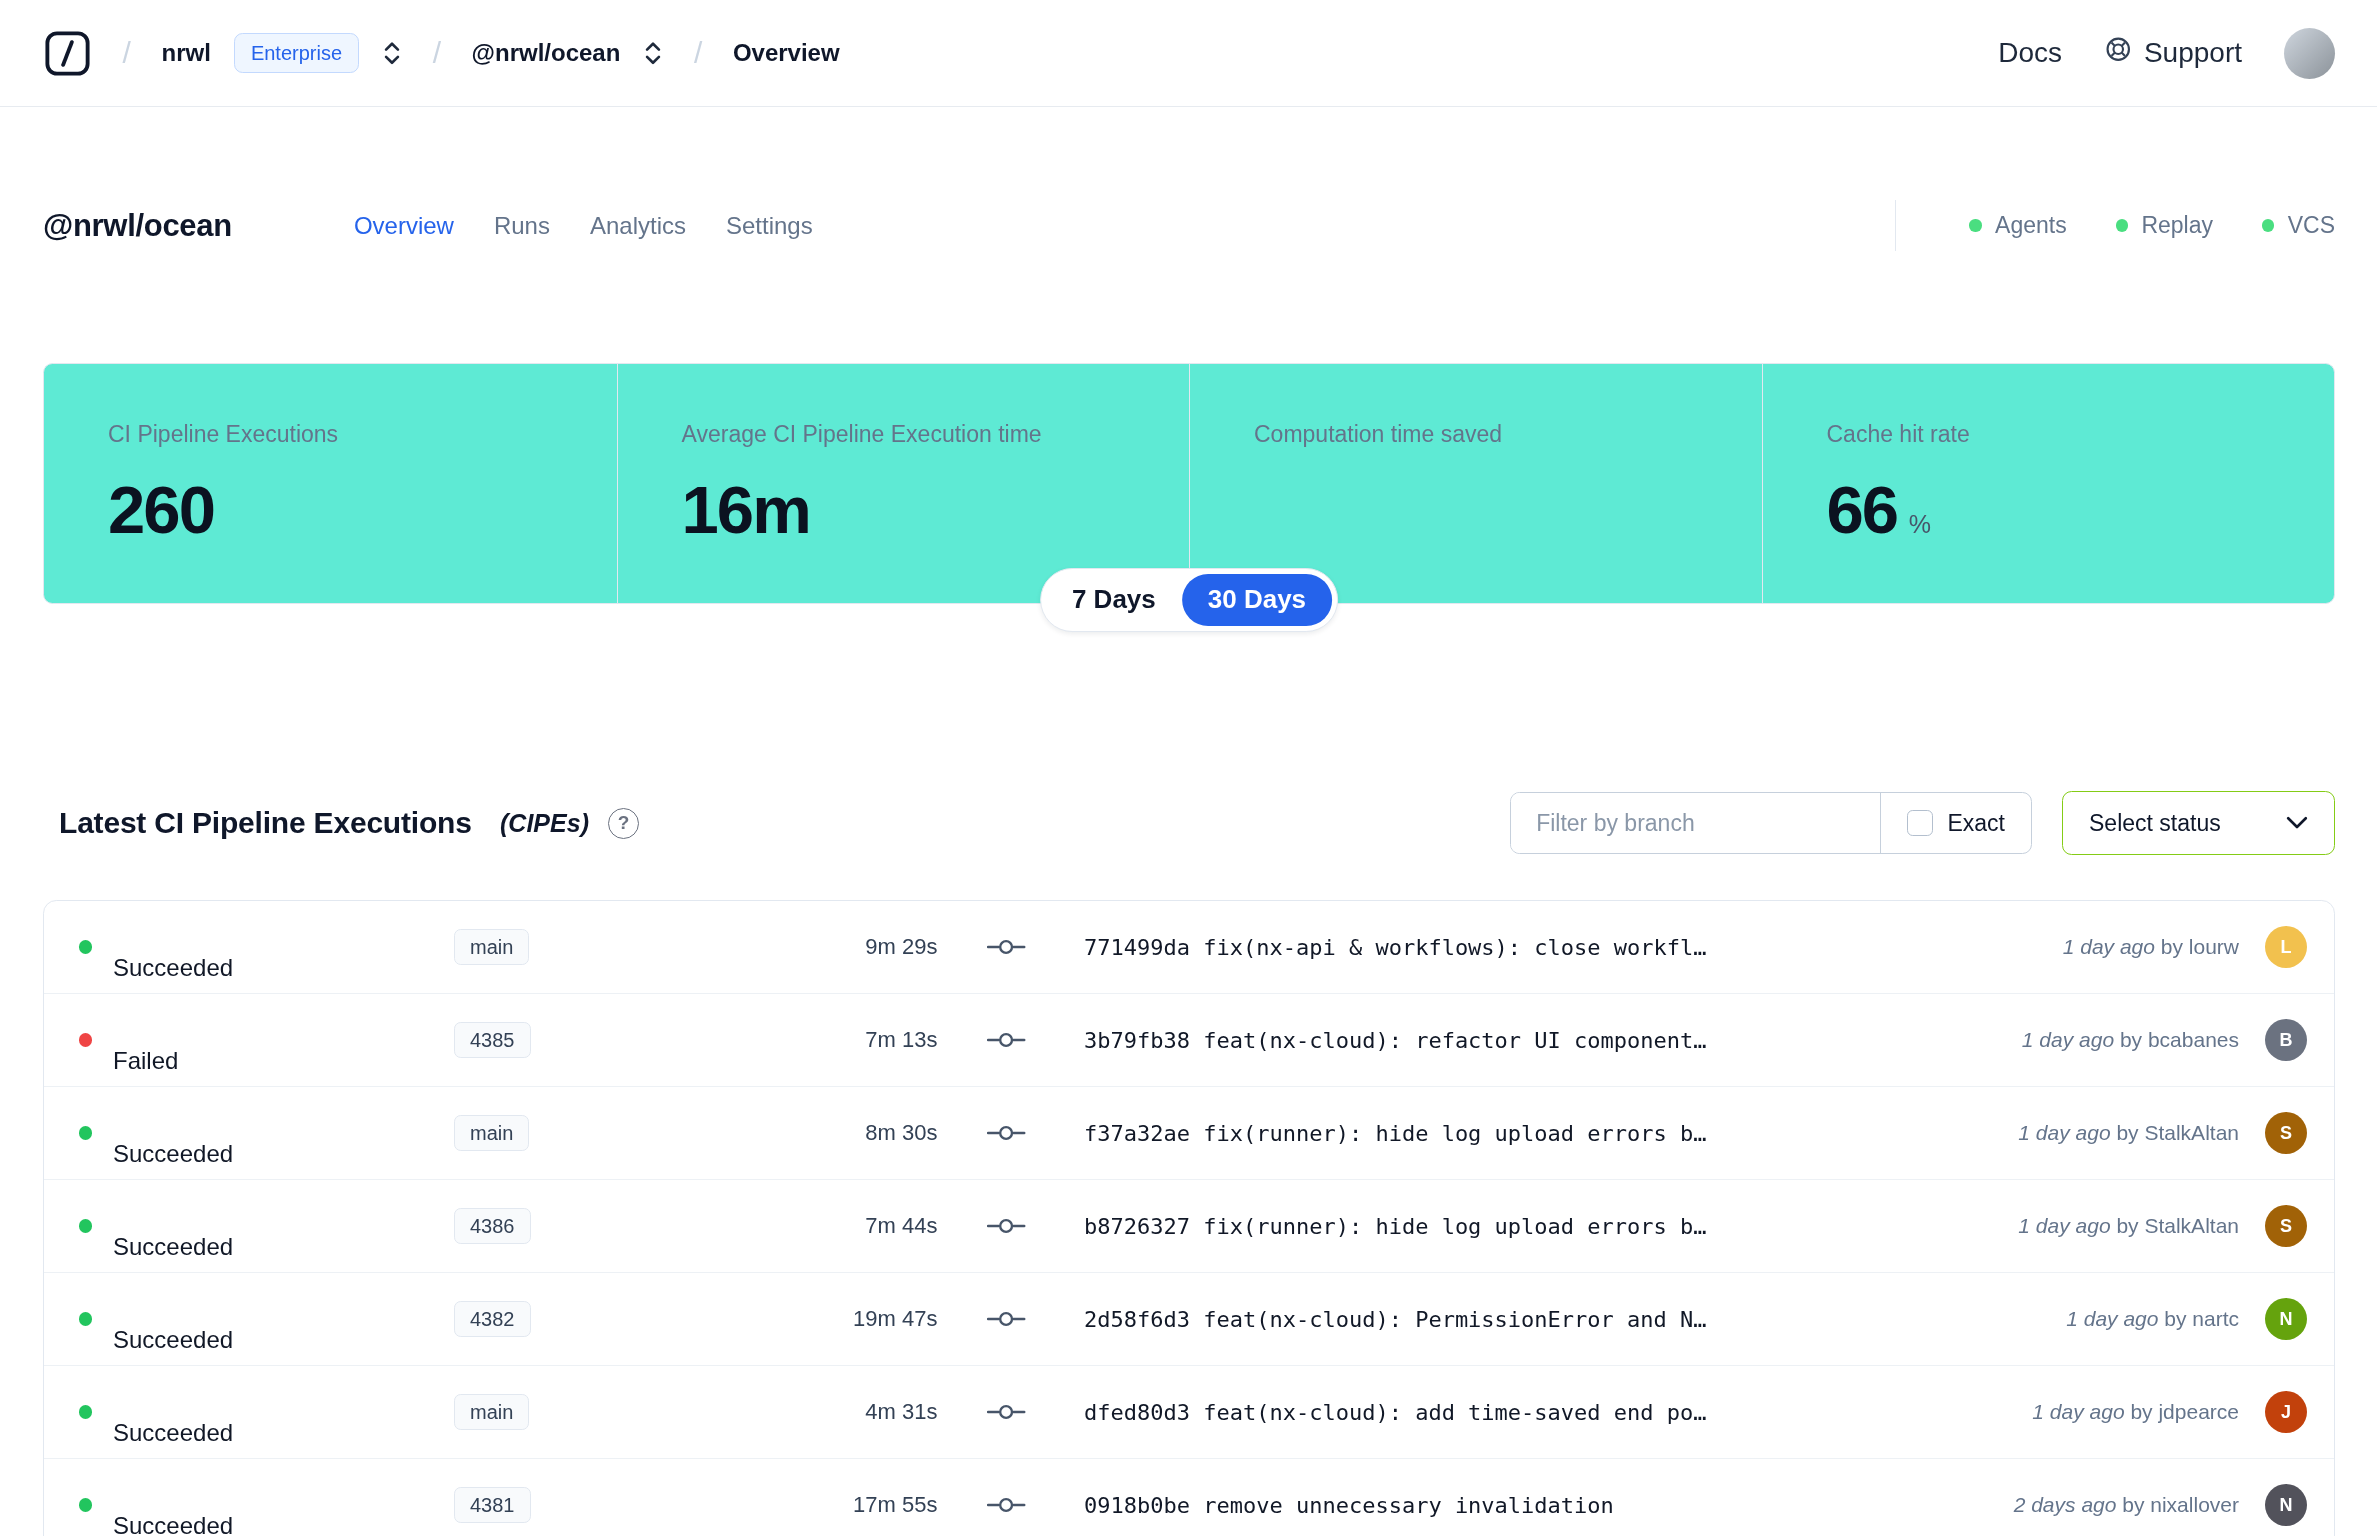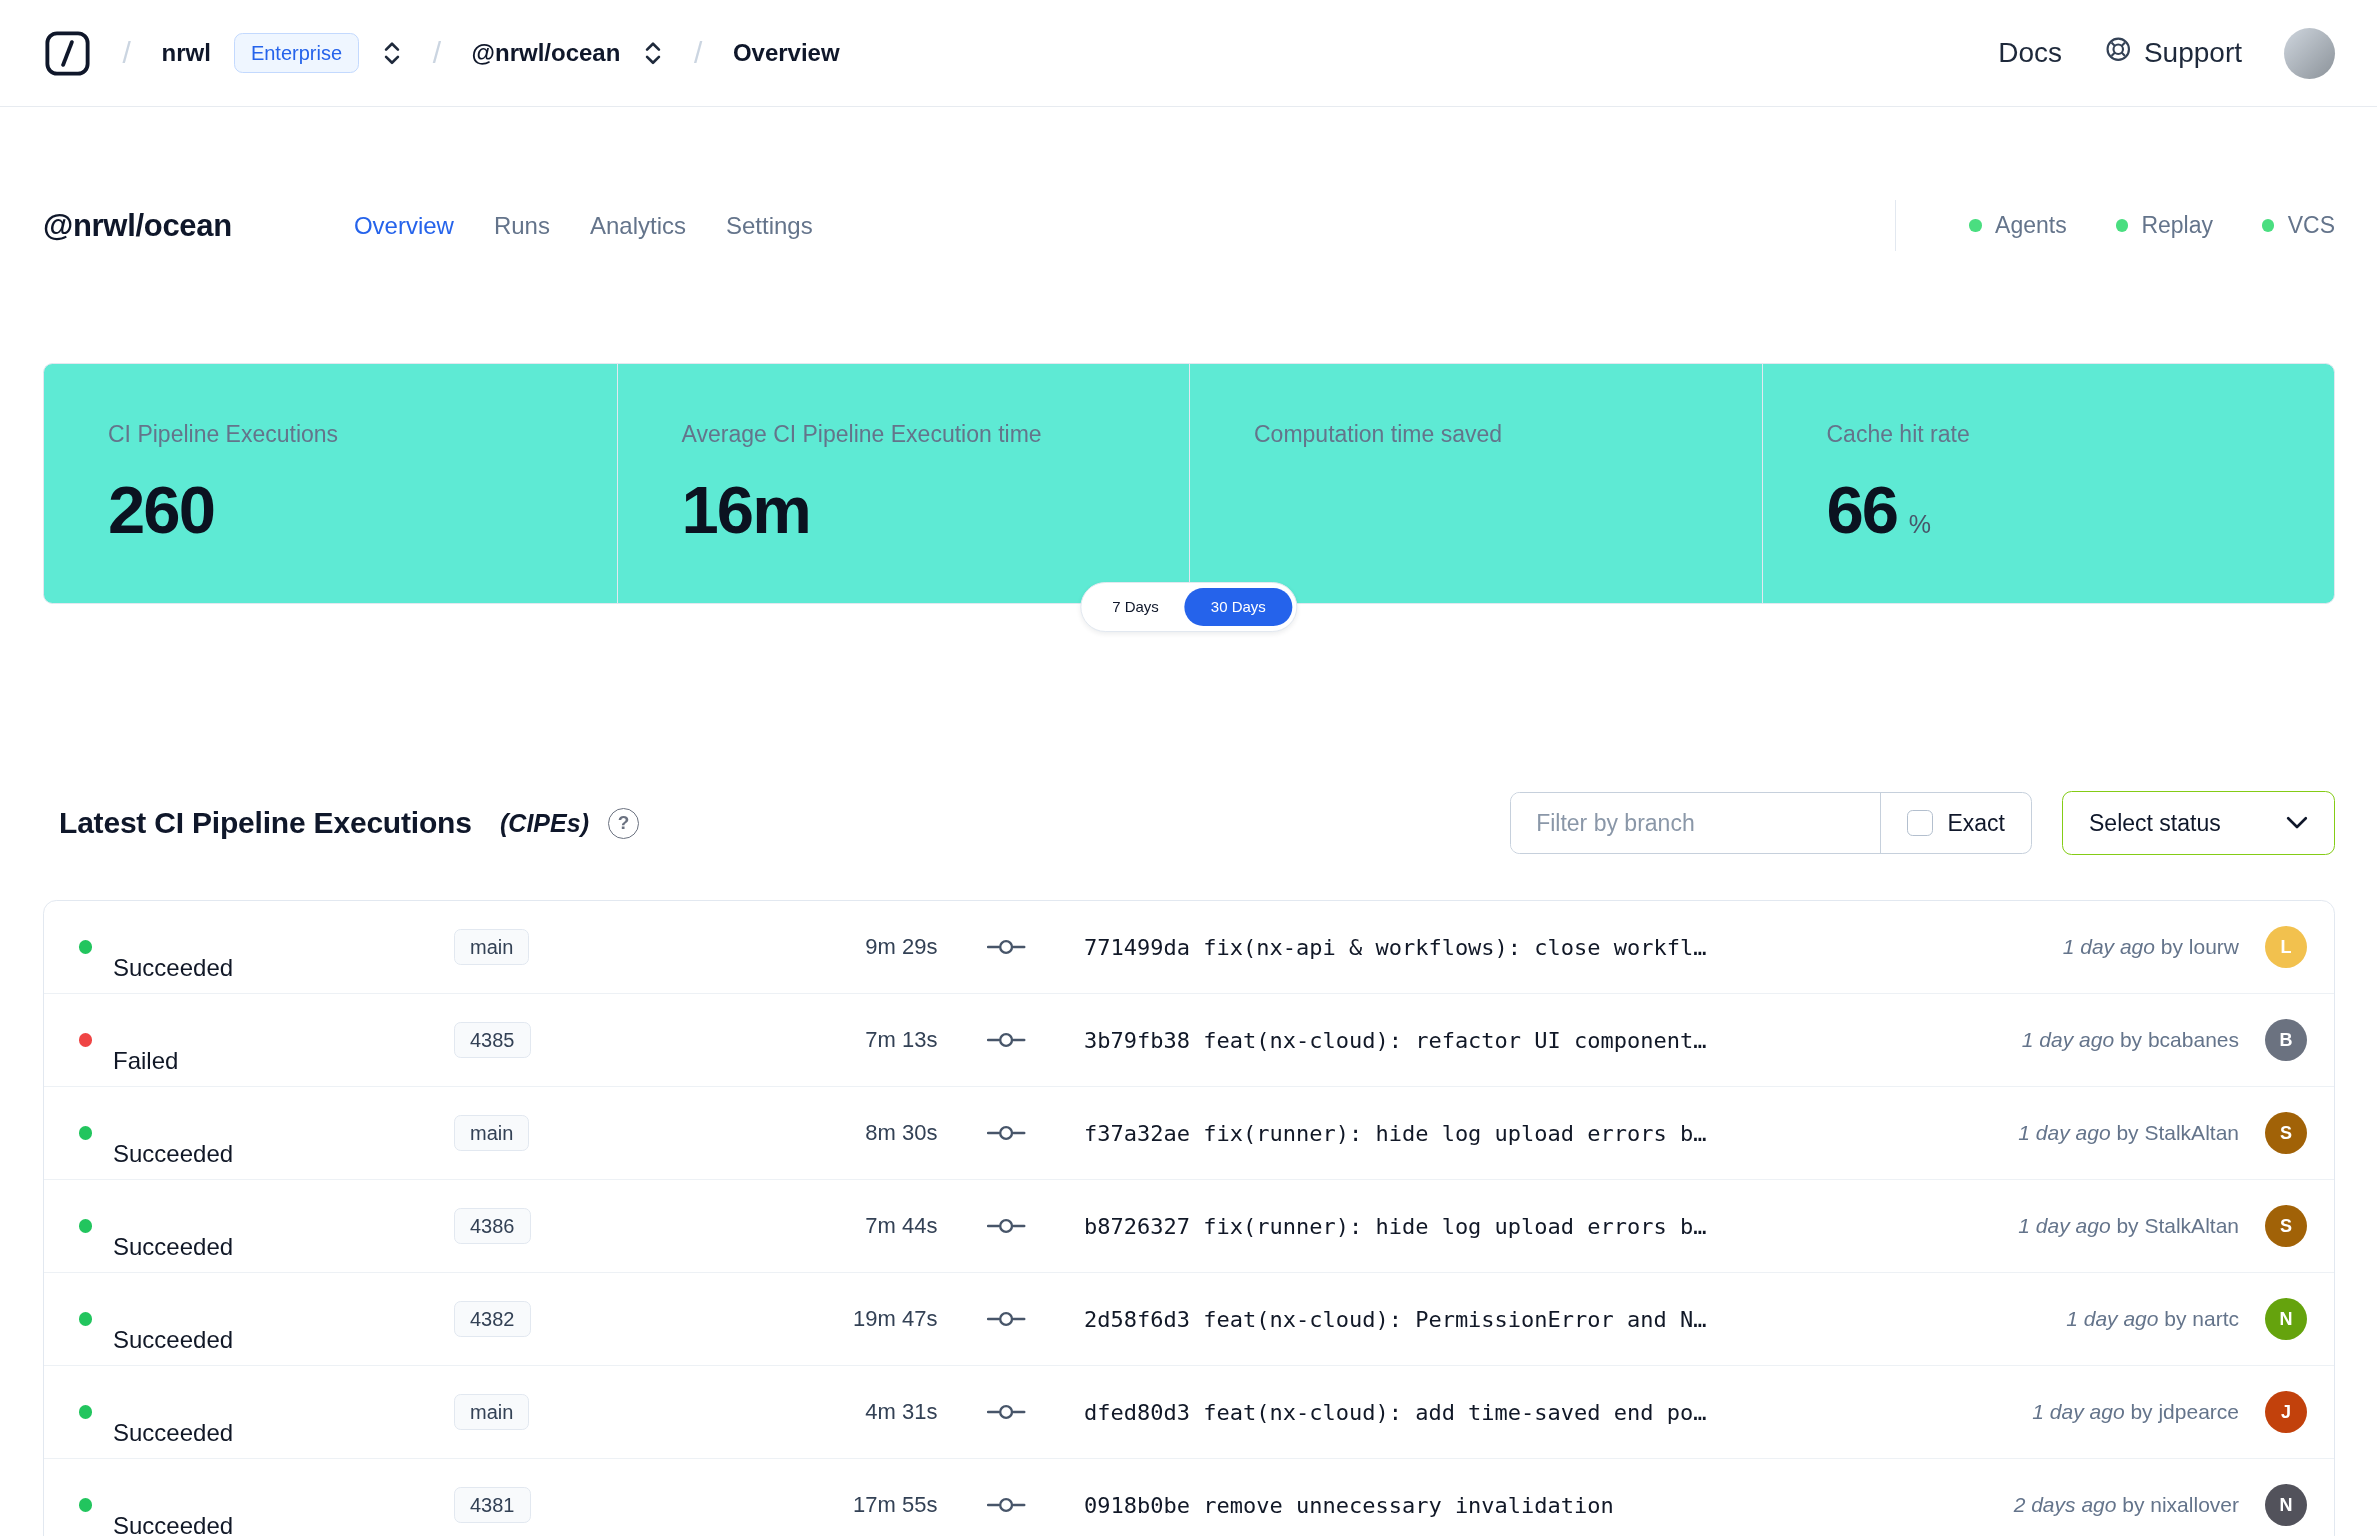--- a/index.html
+++ b/index.html
@@ -49,21 +49,21 @@
   .card { padding:57px 19px 55px 64px; border-left:1px solid #e2e8f0; }
   .card:first-child { border-left:none; }
   .card-label { font-size:23px; color:#64748b; }
   .card-value { margin-top:23px; font-size:67px; font-weight:700; letter-spacing:-1.9px;
                 color:#0b1220; display:flex; align-items:baseline; gap:11.4px; }
   .card-suffix { font-size:25px; font-weight:400; color:#475569; letter-spacing:0; }
 
   .range { position:absolute; left:50%; bottom:-27.6px; transform:translateX(-50%);
            display:flex; align-items:center; background:#fff; border:1px solid #e2e8f0;
            border-radius:950px; padding:4.8px; box-shadow:0 1.9px 5.7px rgba(15,23,42,.08); }
-  .range-btn { font-size:15px; font-weight:400; padding:10.5px 26px; border-radius:950px;
+  .range-btn { font-size:26px; font-weight:700; padding:10.5px 26px; border-radius:950px;
                background:transparent; border:none; color:#0f172a; font-family:inherit; cursor:pointer; }
   .range-btn.active { background:#2563eb; color:#fff; }
 
   
   .cipes-head { display:flex; align-items:center; padding:0 43px; margin-top:186px; }
   .cipes-title-group { display:flex; align-items:center; }
   h2.cipes-title { font-size:30px; font-weight:700; margin:16px; letter-spacing:-0.2px;text-align:center; }
   .cipes-suffix { font-size:25px; font-style:italic; font-weight:600; margin-left:12.4px; }
   .help { width:31px; height:31px; border:1.9px solid #6b7280; color:#6b7280; border-radius:50%;
           display:flex; align-items:center; justify-content:center; font-size:19px;

